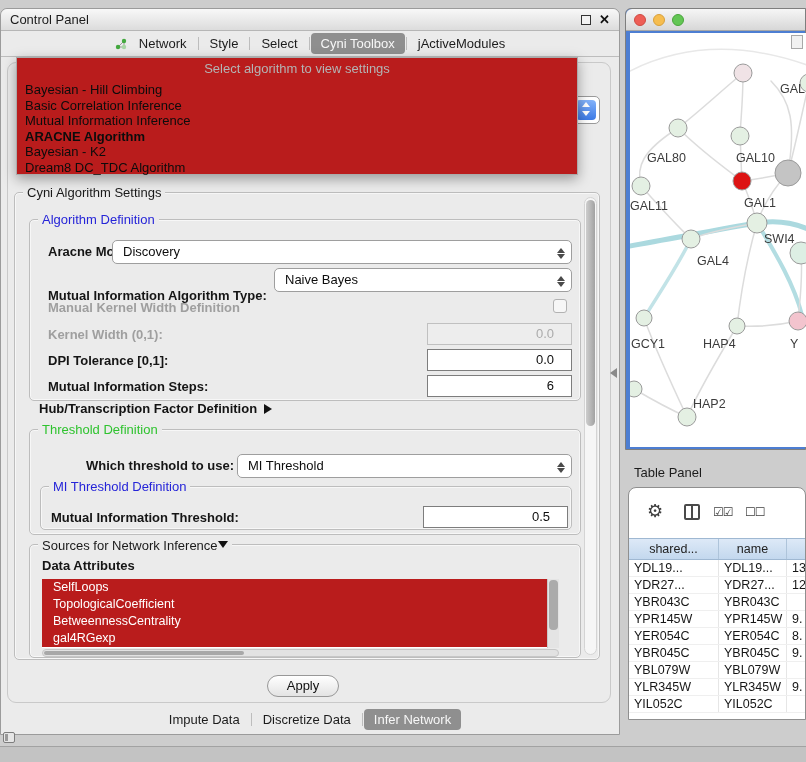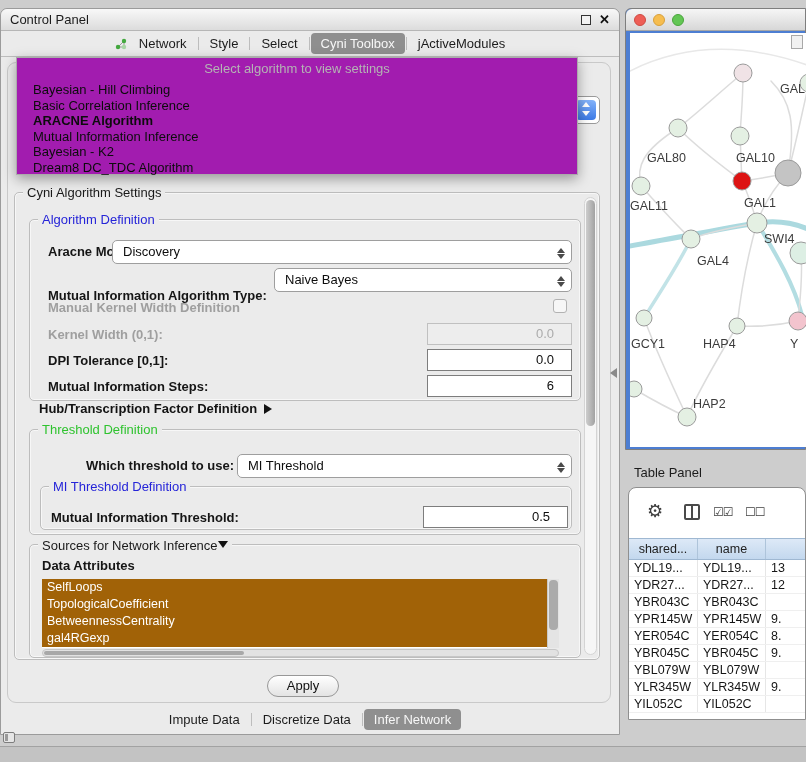--- a/index.html
+++ b/index.html
@@ -20,23 +20,23 @@
   .content-frame{position:absolute;left:7px;top:62px;width:604px;height:641px;border:1px solid #c9c9c9;border-radius:9px;}
 
   
   .algo-combo{position:absolute;left:300px;top:96px;width:300px;height:28px;background:#fff;border:1px solid #9a9a9a;border-radius:5px;z-index:2;}
   .stepper{position:absolute;right:3px;top:3px;width:20px;height:20px;border-radius:4px;background:linear-gradient(#84b3fa,#3c7ae6);}
   .stepper i{position:absolute;left:6px;width:0;height:0;border:4px solid transparent;}
   .stepper i.up{top:2px;border-bottom:5px solid #fff;border-top:none;}
   .stepper i.dn{top:11px;border-top:5px solid #fff;border-bottom:none;}
 
   
-  .popup{position:absolute;left:16px;top:57px;width:562px;height:118px;background:#a21caf;border:1px solid #ababab;box-shadow:0 4px 12px rgba(0,0,0,.35);z-index:5;}
+  .popup{position:absolute;left:16px;top:57px;width:562px;height:118px;background:#b91c1c;border:1px solid #ababab;box-shadow:0 4px 12px rgba(0,0,0,.35);z-index:5;}
   .popup .ph{height:24px;line-height:22px;text-align:center;color:#b4b4b4;font-size:13px;}
-  .pitem{height:15.5px;line-height:15.5px;font-size:13px;color:#0c0c0c;padding-left:16px;white-space:nowrap;}
+  .pitem{height:15.5px;line-height:15.5px;font-size:13px;color:#0c0c0c;padding-left:8px;white-space:nowrap;}
   .pitem.selected{font-weight:bold;}
 
   
   .gb{position:absolute;border:1px solid #bdbdbd;border-radius:5px;box-shadow:inset 0 0 0 1px rgba(255,255,255,.6);}
   .gb-title{position:absolute;top:-8px;left:8px;background:#ebebeb;padding:0 4px;font-size:13px;line-height:15px;white-space:nowrap;}
   .t-blue{color:#2524d8;}
   .t-green{color:#2fc32f;}
   .settings-gb{left:14px;top:192px;width:586px;height:468px;}
   .sg-scroll{position:absolute;right:2px;top:4px;width:13px;height:458px;background:#f6f6f6;border:1px solid #d4d4d4;border-radius:7px;}
   .sg-thumb{position:absolute;left:1px;top:2px;width:9px;height:226px;background:linear-gradient(90deg,#cdcdcd,#a2a2a2);border-radius:5px;}
@@ -52,21 +52,21 @@
   .combo .arr::before{content:"";position:absolute;left:1px;top:0;border:4px solid transparent;border-bottom:5px solid #4a4a4a;}
   .combo .arr::after{content:"";position:absolute;left:1px;top:10px;border:4px solid transparent;border-top:5px solid #4a4a4a;}
   .field{position:absolute;height:22px;background:#fff;border:1px solid #7d7d7d;font-size:13px;line-height:20px;text-align:right;padding-right:17px;color:#0d0d0d;}
   .field.dim{background:#ededed;border-color:#c0c0c0;color:#ababab;}
   .checkbox{position:absolute;width:14px;height:14px;background:#f6f6f6;border:1px solid #b2b2b2;border-radius:3px;}
   .hub-row{position:absolute;left:24px;top:208px;font-size:13px;font-weight:bold;color:#131313;display:flex;align-items:center;gap:7px;}
   .tri-right{width:0;height:0;border:5px solid transparent;border-left:8px solid #111;display:inline-block;}
   .src-title{display:flex;align-items:center;}
   .tri-down{width:0;height:0;border:5px solid transparent;border-top:7px solid #111;display:inline-block;margin-top:4px;}
   .attr-list{position:absolute;left:12px;top:34px;width:517px;height:69px;background:#fff;}
-  .attr-item{height:17px;line-height:17px;background:#a16207;color:#fff;font-size:12.5px;padding-left:5px;width:505px;white-space:nowrap;overflow:hidden;}
+  .attr-item{height:17px;line-height:17px;background:#b91c1c;color:#fff;font-size:12.5px;padding-left:11px;width:505px;white-space:nowrap;overflow:hidden;}
   .attr-vscroll{position:absolute;right:0;top:0;width:12px;height:69px;background:#e4e4e4;border-left:1px solid #c9c9c9;}
   .attr-vthumb{position:absolute;left:1px;top:1px;width:9px;height:50px;background:#ababab;border-radius:4px;}
   .attr-hscroll{position:absolute;left:12px;top:104px;width:517px;height:8px;background:#e2e2e2;border:1px solid #c6c6c6;border-radius:4px;}
   .attr-hthumb{position:absolute;left:1px;top:1px;width:200px;height:4px;background:#a8a8a8;border-radius:3px;}
 
   .apply-btn{position:absolute;left:267px;top:675px;width:72px;height:22px;background:linear-gradient(#ffffff,#e3e3e3);border:1px solid #989898;border-radius:11px;font-size:13px;text-align:center;line-height:20px;color:#111;}
   .bottom-tabs{position:absolute;left:1px;top:706px;width:618px;height:26px;display:flex;align-items:center;justify-content:center;}
 
   
   .nw-win{position:absolute;left:625px;top:8px;width:181px;height:442px;background:#4d7ed2;border:1px solid #7e7e7e;border-radius:6px 0 0 0;}
@@ -85,21 +85,21 @@
   .tp-win{position:absolute;left:628px;top:487px;width:178px;height:233px;background:#fff;border:1px solid #8f8f8f;border-radius:8px 8px 0 0;overflow:hidden;}
   .tp-toolbar{position:absolute;left:0;top:0;width:100%;height:50px;}
   .gear{position:absolute;left:18px;top:14px;font-size:18px;color:#3f3f3f;line-height:18px;}
   .colicon{position:absolute;left:55px;top:16px;width:16px;height:16px;border:2px solid #4a4a4a;border-radius:2px;}
   .colicon::before{content:"";position:absolute;left:5px;top:0;width:2px;height:12px;background:#4a4a4a;}
   .checks{position:absolute;font-size:12px;color:#3f3f3f;letter-spacing:-1px;top:17px;}
   .checks.on{left:84px;}
   .checks.off{left:116px;}
   .tbl-header{position:absolute;left:0;top:50px;width:177px;height:22px;display:flex;background:linear-gradient(#dde9f7,#c3d8ee);border-top:1px solid #9fb8d2;border-bottom:1px solid #9fb8d2;}
   .hcell{font-size:12.5px;color:#222;text-align:center;line-height:20px;border-right:1px solid #aec4da;overflow:hidden;white-space:nowrap;}
-  .c0{width:69px;} .c1{width:68px;} .c2{flex:1;border-right:none;}
+  .c0{width:90px;} .c1{width:68px;} .c2{flex:1;border-right:none;}
   .tbl-rows{position:absolute;left:0;top:72px;width:177px;height:161px;overflow:hidden;}
   .trow{display:flex;height:17px;border-bottom:1px solid #efefef;}
   .tcell{font-size:12.5px;color:#161616;line-height:16px;padding-left:5px;border-right:1px solid #e6e6e6;overflow:hidden;white-space:nowrap;}
 
   .bottom-band{position:absolute;left:0;top:746px;width:806px;height:16px;background:#c3c3c3;border-top:1px solid #a2a2a2;}
   .mini-icon{position:absolute;left:3px;top:732px;width:12px;height:11px;border:1px solid #7d7d7d;background:#e6e6e6;border-radius:2px;}
   .mini-icon::before{content:"";position:absolute;left:1px;top:1px;width:3px;height:7px;background:#9a9a9a;}
 </style>
 </head>
 <body>
@@ -148,22 +148,22 @@
         <i class="up"></i>
         <i class="dn"></i>
       </span>
   </div>
 
   <div class="popup">
     <div class="ph">Select algorithm to view settings</div>
     <div id="popup-list">
         <div class="pitem">Bayesian - Hill Climbing</div>
         <div class="pitem">Basic Correlation Inference</div>
+        <div class="pitem">Mutual Information Inference</div>
         <div class="pitem selected">ARACNE Algorithm</div>
-        <div class="pitem">Mutual Information Inference</div>
         <div class="pitem">Bayesian - K2</div>
         <div class="pitem">Dream8 DC_TDC Algorithm</div>
       </div>
   </div>
 
   <div class="gb settings-gb">
     <span class="gb-title">Cyni Algorithm Settings</span>
     <div class="sg-scroll">
         <div class="sg-thumb"></div>
       </div>

